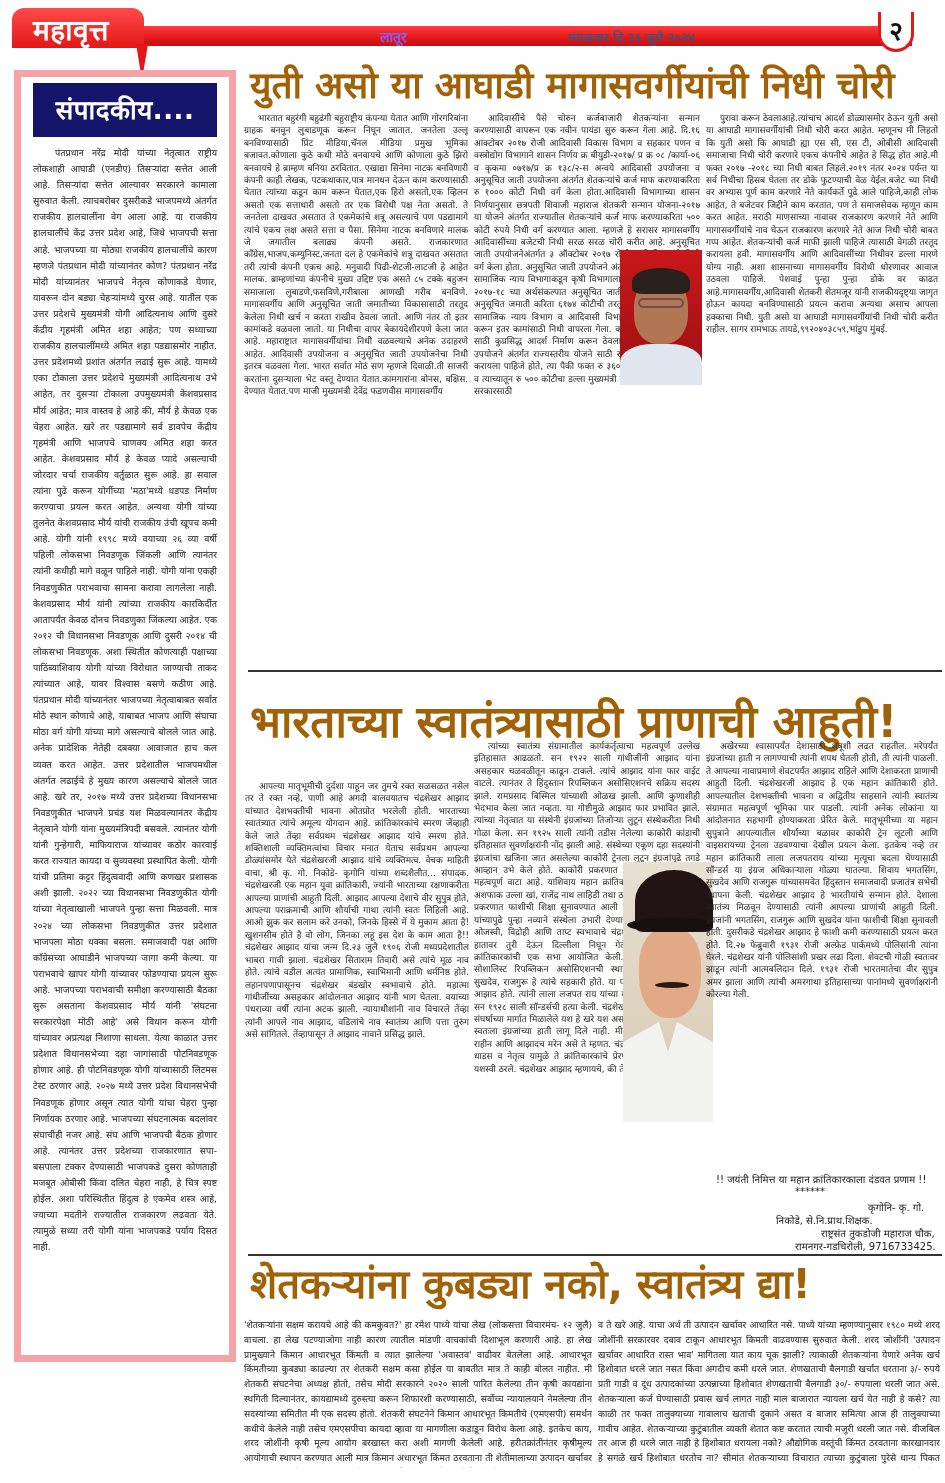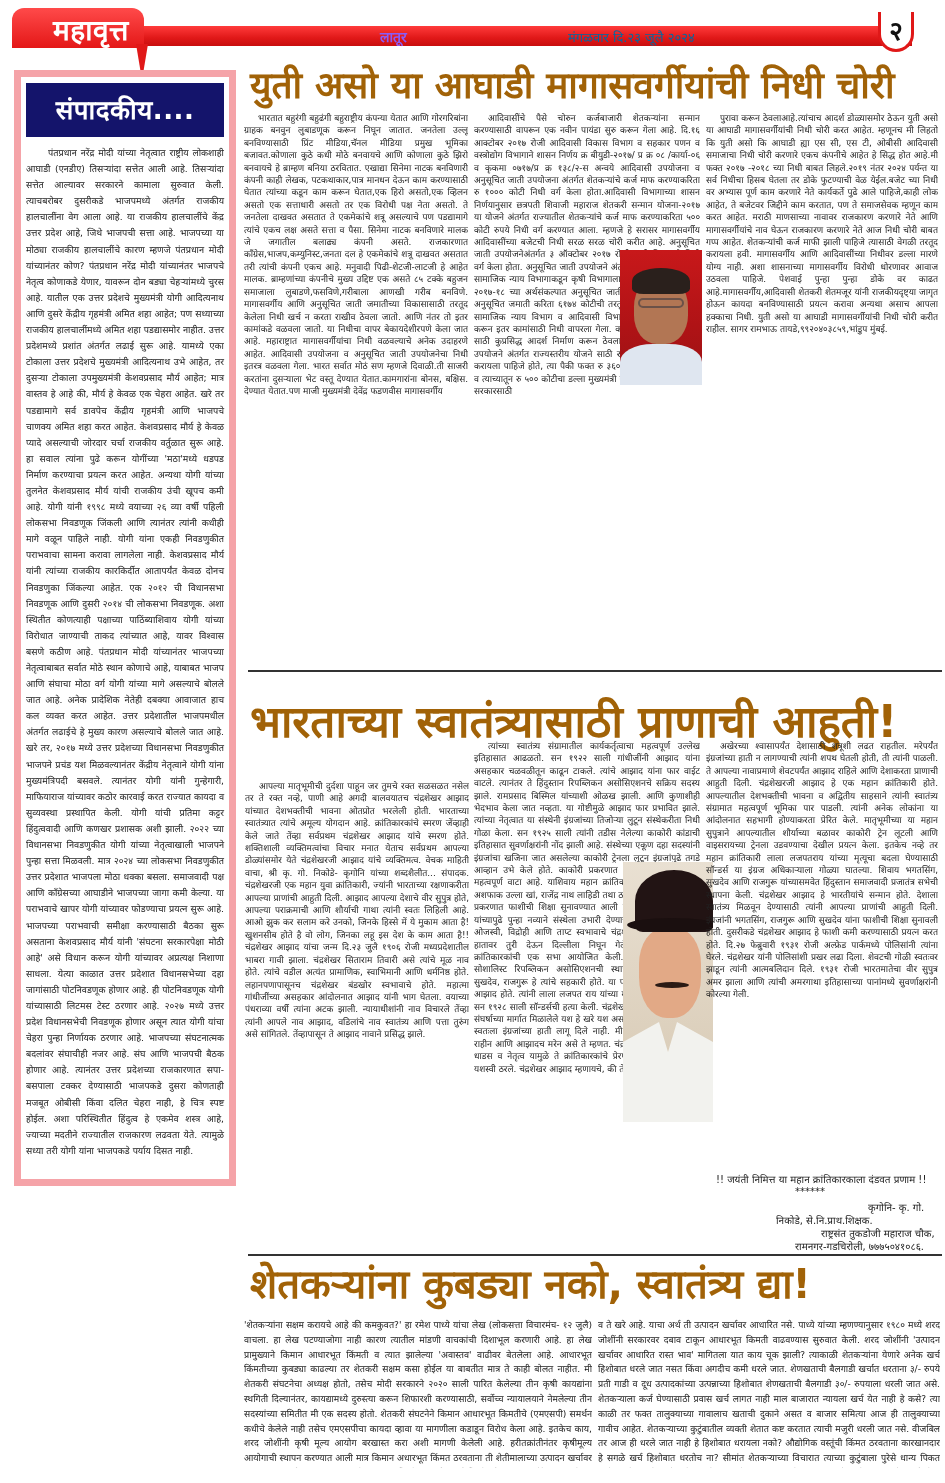--- a/index.html
+++ b/index.html
@@ -7,36 +7,36 @@
   body { position: relative; font-family: "DejaVu Sans", sans-serif; color: #1a1a1a; }
 
   
   .masthead { position: absolute; left: 0; top: 0; width: 945px; height: 58px; }
   .band { position: absolute; left: 12px; top: 26px; width: 900px; height: 20px;
           background: linear-gradient(180deg, #ff3b3b 0%, #e01818 60%, #c80e0e 100%);
           clip-path: polygon(0 0, 100% 0, 100% 100%, 3% 100%); }
   .brand-tab { position: absolute; left: 12px; top: 8px; width: 132px; height: 40px;
           background: linear-gradient(180deg, #ff4a4a, #e41717);
           border-radius: 12px 12px 0 0; }
-  .brand { position: absolute; left: 32px; top: 10px; width: 118px; text-align: center;
+  .brand { position: absolute; left: 12px; top: 10px; width: 118px; text-align: center;
           font-family: "DejaVu Sans", sans-serif; font-weight: bold; font-size: 28px; color: #ffffff;
           letter-spacing: 0.5px; }
   .city { position: absolute; left: 380px; top: 27px; font-size: 14px; font-weight: bold; color: #8b5cf6; }
   .date { position: absolute; left: 568px; top: 28px; font-size: 13px; color: #0369a1; }
   .page-badge { position: absolute; left: 878px; top: 12px; width: 36px; height: 40px;
           background: #ffffff; border: 3px solid #e01818; border-top: none;
           border-radius: 0 0 18px 18px; text-align: center;
           font-size: 26px; font-weight: bold; color: #111; line-height: 38px; }
   .tail { position: absolute; left: 136px; top: 44px; width: 0; height: 0;
           border-left: 6px solid transparent; border-right: 6px solid transparent;
           border-top: 36px solid #e01818; }
 
   
-  .editorial { position: absolute; left: 14px; top: 70px; width: 222px; height: 1116px;
-          border: 7px solid #f5a3a8; background: #fff; padding: 6px 5px; }
+  .editorial { position: absolute; left: 14px; top: 70px; width: 222px; height: 1292px;
+          border: 7px solid #f5a3a8; background: #fff; padding: 6px 12px; }
   .edit-banner { background: #14146b; color: #fff; height: 54px; text-align: center;
           font-size: 26px; font-weight: bold; line-height: 54px; letter-spacing: 0.5px; }
   .edit-headline { text-align: center; font-weight: bold; font-size: 25px; line-height: 32px;
           margin: 8px 0 6px; color: #111; }
   .edit-body { font-size: 9.2px; line-height: 16.1px; text-align: justify; color: #222;
           text-indent: 22px; }
 
   
   .headline { position: absolute; font-weight: bold; color: #a16207; white-space: nowrap;
           text-align: left; }
@@ -132,21 +132,21 @@
   <div class="brim"></div>
 </div>
 <div class="col" style="left:706px; top:740px; width:232px; height:428px;">
   <p>अखेरच्या श्वासापर्यंत देशासाठी शत्रूशी लढत राहतील. मरेपर्यंत इंग्रजांच्या हाती न लागण्याची त्यांनी शपथ घेतली होती, ती त्यांनी पाळली. ते आपल्या नावाप्रमाणे शेवटपर्यंत आझाद राहिले आणि देशाकरता प्राणाची आहुती दिली. चंद्रशेखरजी आझाद हे एक महान क्रांतिकारी होते. आपल्यातील देशभक्तीची भावना व अद्वितीय साहसाने त्यांनी स्वातंत्र्य संग्रामात महत्वपूर्ण भूमिका पार पाडली. त्यांनी अनेक लोकांना या आंदोलनात सहभागी होण्याकरता प्रेरित केले. मातृभूमीच्या या महान सुपुत्राने आपल्यातील शौर्याच्या बळावर काकोरी ट्रेन लूटली आणि वाइसरायच्या ट्रेनला उडवण्याचा देखील प्रयत्न केला. इतकेच नव्हे तर महान क्रांतिकारी लाला लजपतराय यांच्या मृत्यूचा बदला घेण्यासाठी सॉन्डर्स या इंग्रज अधिकाऱ्याला गोळ्या घातल्या. शिवाय भगतसिंग, सुखदेव आणि राजगुरू यांच्यासमवेत हिंदुस्तान समाजवादी प्रजातंत्र सभेची स्थापना केली. चंद्रशेखर आझाद हे भारतीयांचे सन्मान होते. देशाला स्वातंत्र्य मिळवून देण्यासाठी त्यांनी आपल्या प्राणांची आहुती दिली. इंग्रजांनी भगतसिंग, राजगुरू आणि सुखदेव यांना फाशीची शिक्षा सुनावली होती. दुसरीकडे चंद्रशेखर आझाद हे फाशी कमी करण्यासाठी प्रयत्न करत होते. दि.२७ फेब्रुवारी १९३१ रोजी अल्फ्रेड पार्कमध्ये पोलिसांनी त्यांना घेरले. चंद्रशेखर यांनी पोलिसांशी प्रखर लढा दिला. शेवटची गोळी स्वतःवर झाडून त्यांनी आत्मबलिदान दिले. १९३१ रोजी भारतमातेचा वीर सुपुत्र अमर झाला आणि त्यांची अमरगाथा इतिहासाच्या पानांमध्ये सुवर्णाक्षरांनी कोरल्या गेली.</p>
 </div>
 <div class="sig" style="left:716px; top:1172px;">!! जयंती निमित्त या महान क्रांतिकारकाला दंडवत प्रणाम !!</div>
 <div class="sig" style="left:795px; top:1186px;">******</div>
 <div class="sig" style="left:868px; top:1200px;">कृगोनि- कृ. गो.</div>
 <div class="sig" style="left:776px; top:1213px;">निकोडे, से.नि.प्राथ.शिक्षक.</div>
 <div class="sig" style="left:805px; top:1226px;margin-left:16px;">राष्ट्रसंत तुकडोजी महाराज चौक,</div>
-<div class="sig" style="left:795px; top:1239px;">रामनगर-गडचिरोली, ७७७५०४१०८६.</div>
+<div class="sig" style="left:795px; top:1239px;">रामनगर-गडचिरोली, 9716733425.</div>
 
 <div class="rule" style="top:1254px;"></div>
 
 <div class="headline h3">शेतकऱ्यांना कुबड्या नको, स्वातंत्र्य द्या!</div>
 
 <div class="col" style="left:244px; top:1318px; width:348px; height:150px; font-size:9.1px; line-height:14.8px;">
   <p style="text-indent:0;">'शेतकऱ्यांना सक्षम करायचे आहे की कमकुवत?' हा रमेश पाध्ये यांचा लेख (लोकसत्ता विचारमंच- १२ जुलै) वाचला. हा लेख पटण्याजोगा नाही कारण त्यातील मांडणी वाचकांची दिशाभूल करणारी आहे. हा लेख प्रामुख्याने किमान आधारभूत किंमती व त्यात झालेल्या 'अवास्तव' वाढीवर बेतलेला आहे. आधारभूत किंमतीच्या कुबड्या काढल्या तर शेतकरी सक्षम कसा होईल या बाबतीत मात्र ते काही बोलत नाहीत. मी शेतकरी संघटनेचा अध्यक्ष होतो, तसेच मोदी सरकारने २०२० साली पारित केलेल्या तीन कृषी कायद्यांना स्थगिती दिल्यानंतर, कायद्यामध्ये दुरुस्त्या करून शिफारशी करण्यासाठी, सर्वोच्च न्यायालयाने नेमलेल्या तीन सदस्यांच्या समितीत मी एक सदस्य होतो. शेतकरी संघटनेने किमान आधारभूत किमतीचे (एमएसपी) समर्थन कधीचे केलेले नाही तसेच एमएसपीचा कायदा व्हावा या मागणीला कडाडून विरोध केला आहे. इतकेच काय, शरद जोशींनी कृषी मूल्य आयोग बरखास्त करा अशी मागणी केलेली आहे. हरीतक्रांतीनंतर कृषीमूल्य आयोगाची स्थापन करण्यात आली मात्र किमान अधारभूत किंमत ठरवताना ती शेतीमालाच्या उत्पादन खर्चावर न ठरवता जागतिक बाजार, मागणी- पुरवठा स्थिती, राजकीय परिस्थिती, निवडणुका वगैरे लक्षात घेऊन ठरवली जाते असे, असे ते म्हणतात</p>
 </div>
 <div class="col" style="left:598px; top:1318px; width:342px; height:150px; font-size:9.1px; line-height:14.8px;">
   <p style="text-indent:0;">व ते खरे आहे. याचा अर्थ ती उत्पादन खर्चावर आधारित नसे. पाध्ये यांच्या म्हणण्यानुसार १९८० मध्ये शरद जोशींनी सरकारवर दबाव टाकून आधारभूत किमती वाढवण्यास सुरुवात केली. शरद जोशींनी 'उत्पादन खर्चावर आधारित रास्त भाव' मागितला यात काय चूक झाली? त्याकाळी शेतकऱ्यांना येणारे अनेक खर्च हिशोबात धरले जात नसत किंवा अगदीच कमी धरले जात. शेणखताची बैलगाडी खर्चात धरताना ३/- रुपये प्रती गाडी व दूध उत्पादकांच्या उत्पन्नाच्या हिशोबात शेणखताची बैलगाडी ३०/- रुपयाला धरली जात असे. शेतकऱ्याला कर्ज घेण्यासाठी प्रवास खर्च लागत नाही माल बाजारात न्यायला खर्च येत नाही हे कसे? त्या काळी तर फक्त तालुक्याच्या गावालाच खताची दुकाने असत व बाजार समित्या आज ही तालुक्याच्या गावीच आहेत. शेतकऱ्याच्या कुटुंबातील व्यक्ती शेतात कष्ट करतात त्याची मजुरी धरली जात नसे. वीजबिल तर आज ही धरले जात नाही हे हिशोबात धरायला नको? औद्योगिक वस्तूंची किंमत ठरवताना कारखानदार हे सगळे खर्च हिशोबात धरतोच ना? सीमांत शेतकऱ्याच्या विचारात त्याच्या कुटुंबाला पुरेसे धान्य पिकत नाही, असे म्हटले आहे. सीमांत शेतकऱ्यांची व्याख्या म्हणजे पाच एकर ते अडीच एकर शेत जमिनीचा मालक अशी आहे.</p>

